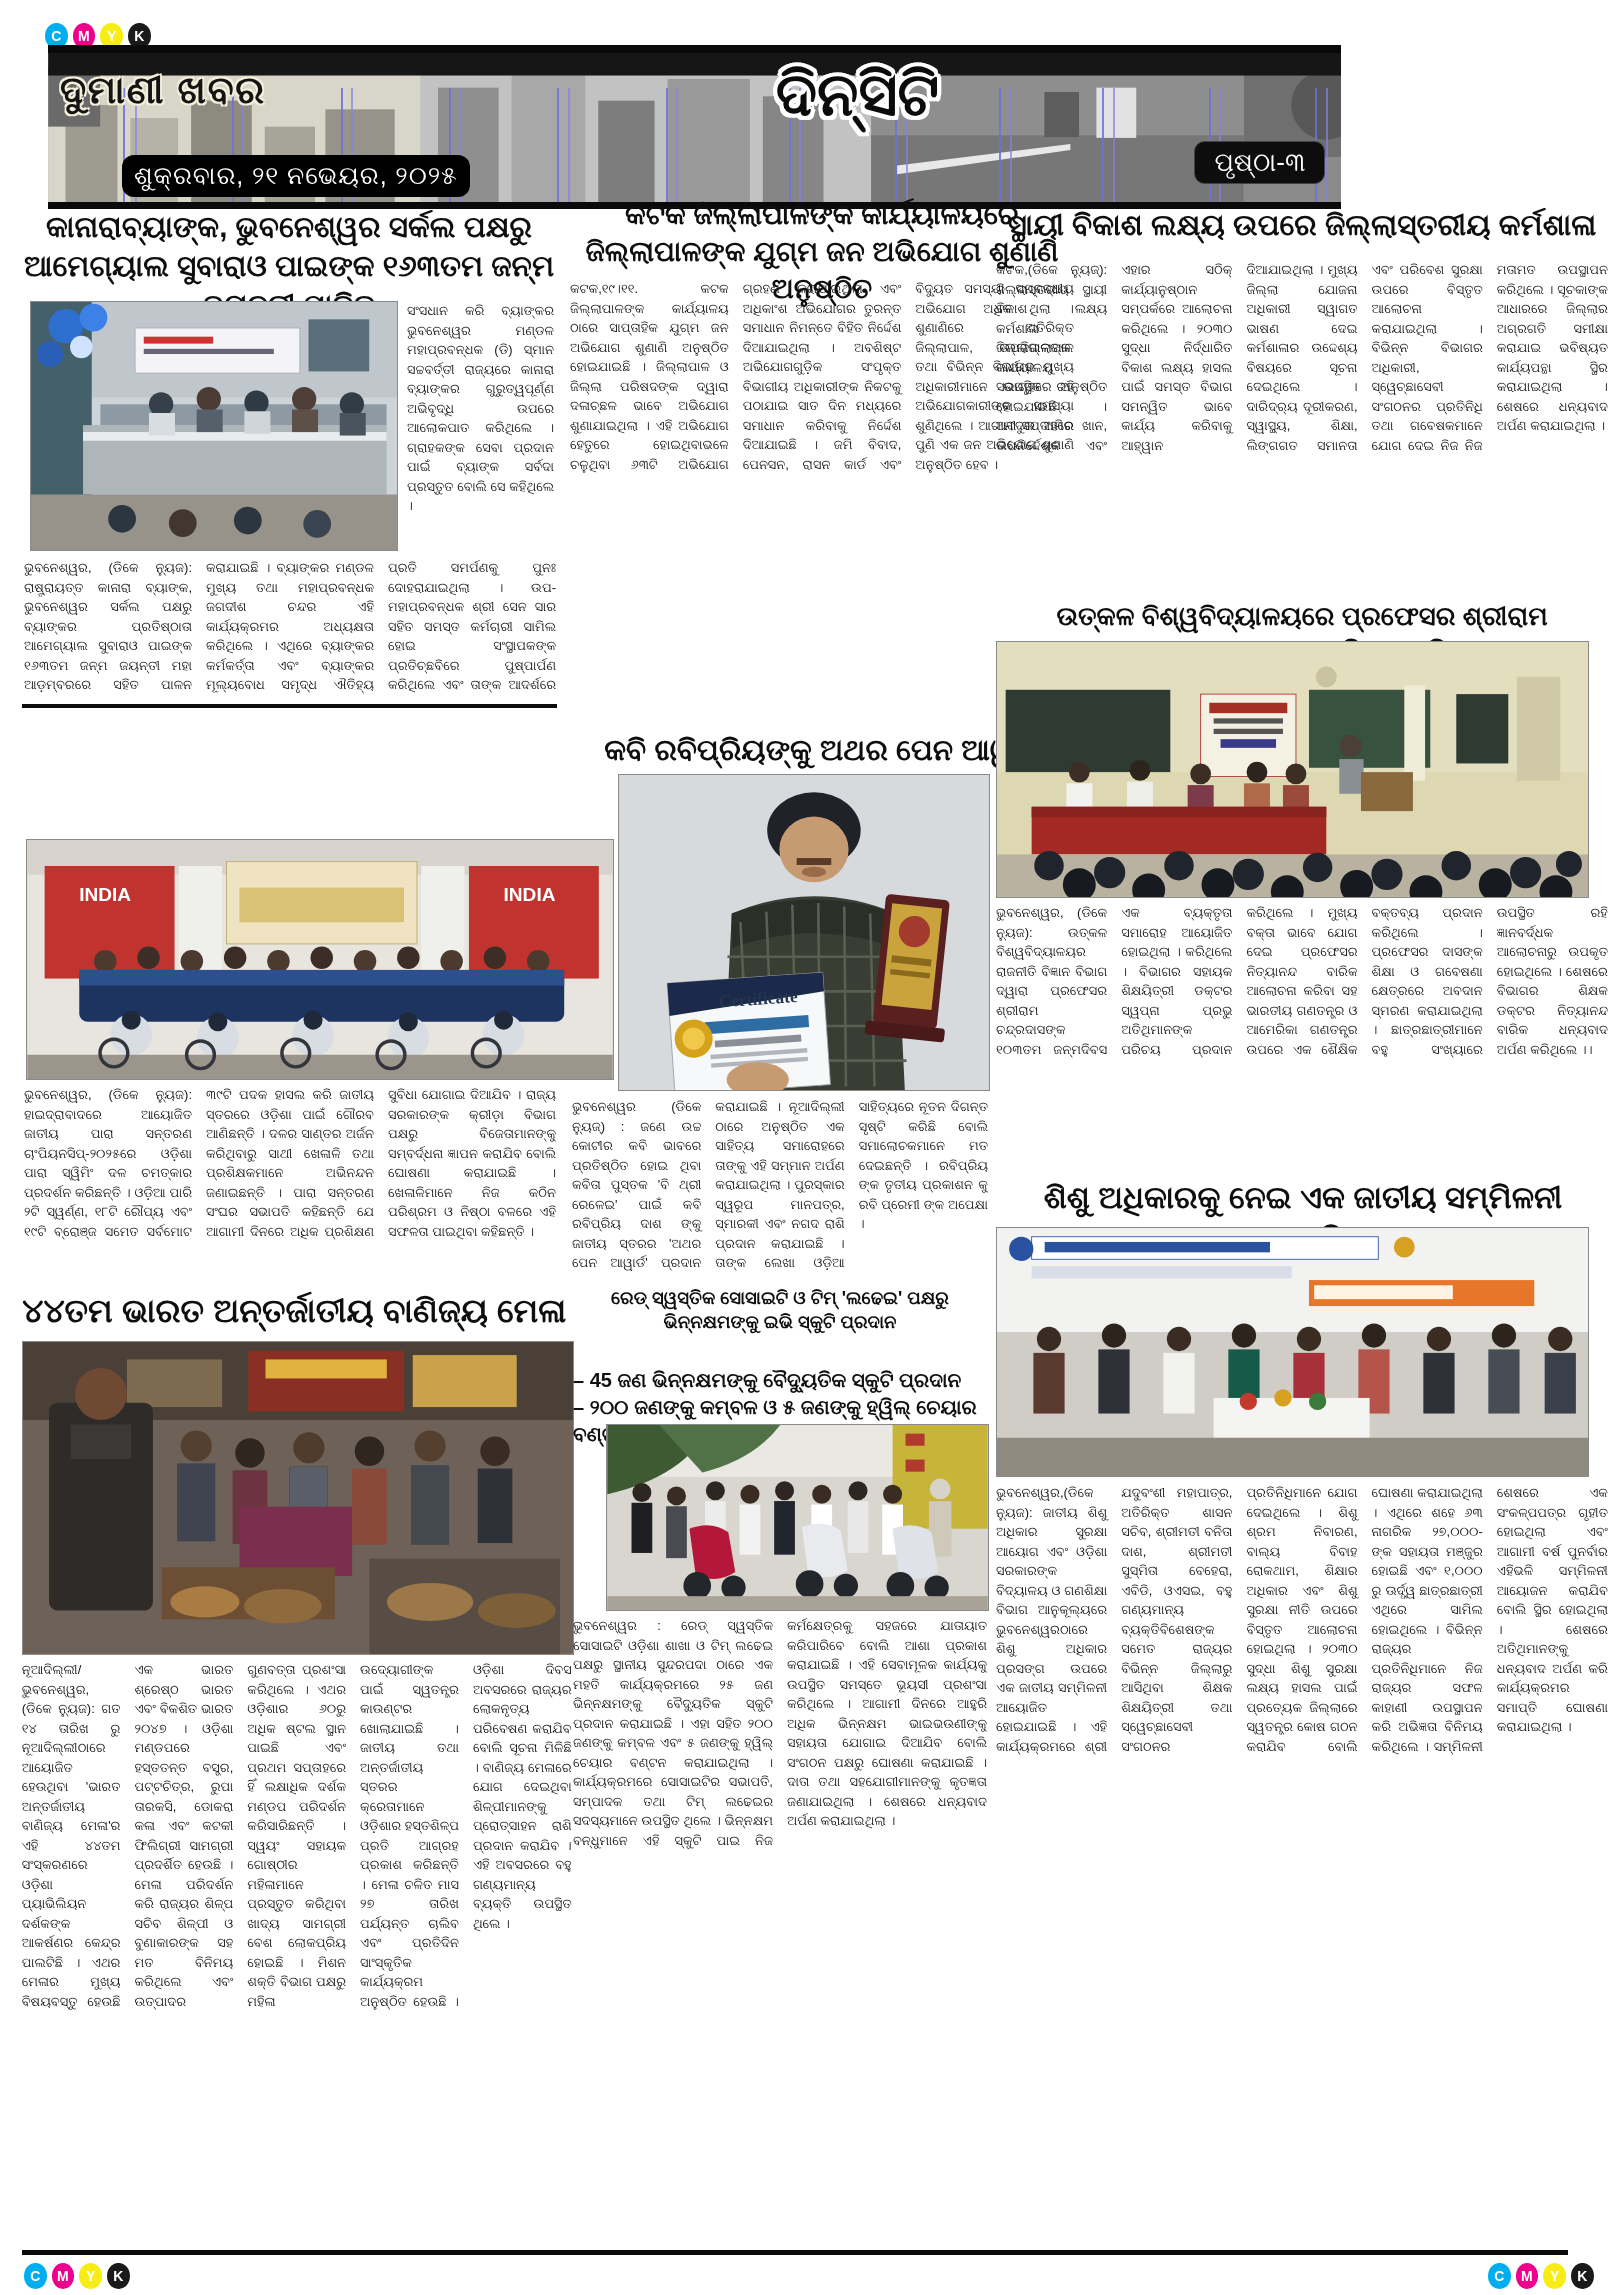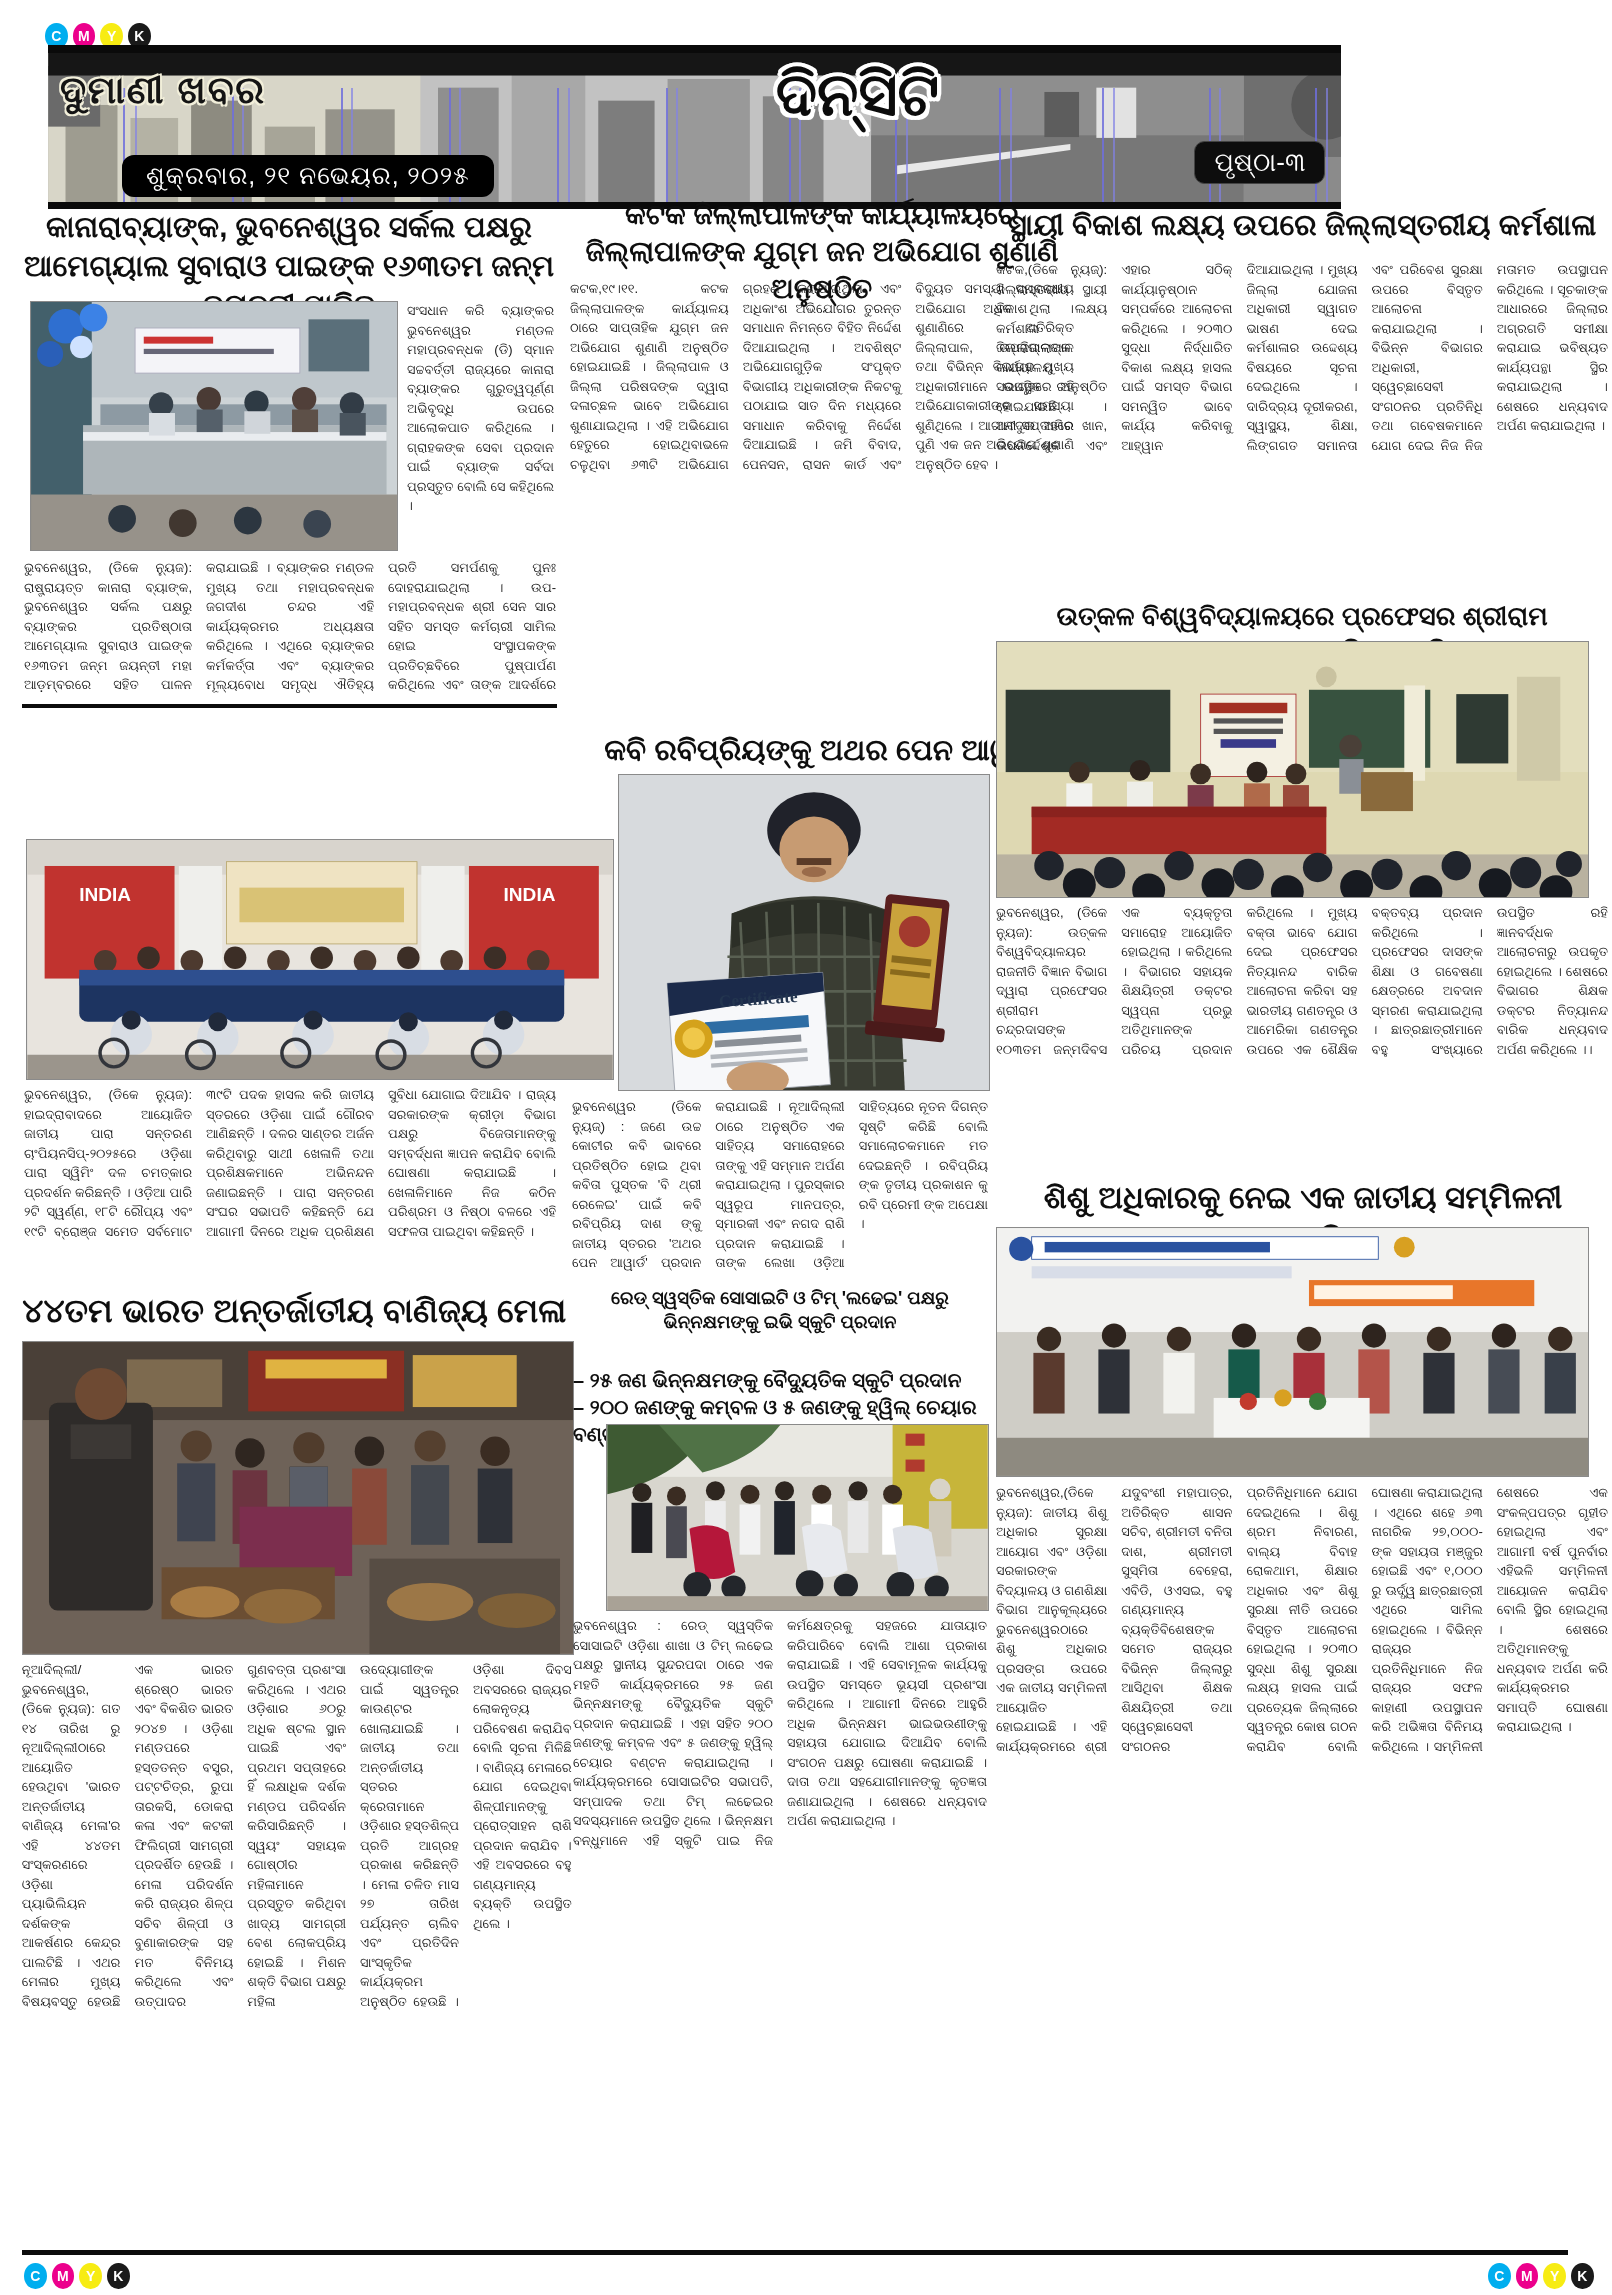--- a/index.html
+++ b/index.html
@@ -12,21 +12,21 @@
   .cmyk .dot{width:22.5px;height:26px;border-radius:50%;display:flex;align-items:center;justify-content:center;
     font-weight:bold;font-size:14px;color:#fff;font-family:"Liberation Sans",sans-serif;}
   
   #masthead{position:absolute;left:48px;top:45px;width:1293px;height:149px;background:#9a9a9a;overflow:hidden;border-top:8.7px solid #0a0a0a;border-bottom:7.8px solid #0a0a0a;}
   #masthead svg{position:absolute;left:0;top:0;}
   .guide{position:absolute;top:35px;width:1.7px;height:182px;background:rgba(110,110,220,0.85);}
   .guide.g2{background:rgba(130,130,230,0.7);}
   #mast-logo{position:absolute;left:12px;top:15.6px;font-size:38px;font-weight:bold;color:#141414;
     text-shadow:-1.7px -1.7px 0 #f2efda,1.7px -1.7px 0 #f2efda,-1.7px 1.7px 0 #f2efda,1.7px 1.7px 0 #f2efda;letter-spacing:1.7px;}
   #mast-date{position:absolute;left:74px;top:102px;background:#000;color:#fff;border-radius:12px;
-    padding:6px 24px;font-size:25px;letter-spacing:0.9px;}
+    padding:6px 12px;font-size:25px;letter-spacing:0.9px;}
   #mast-title{position:absolute;left:606px;top:7px;width:407px;text-align:center;font-size:60px;font-weight:bold;color:#0b0b0b;
     text-shadow:-3.5px -3.5px 0 #fff,3.5px -3.5px 0 #fff,-3.5px 3.5px 0 #fff,3.5px 3.5px 0 #fff,0 -4.3px 0 #fff,0 4.3px 0 #fff,-4.3px 0 0 #fff,4.3px 0 0 #fff;}
   #mast-page{position:absolute;right:15.6px;top:88px;background:#0d0d0d;color:#fff;border-radius:10.4px;
     padding:5.2px 19px;font-size:26px;border:1.7px solid #444;}
   
   .headline{position:absolute;font-weight:bold;color:#0e0e0e;text-align:center;line-height:1.32;}
   .body{position:absolute;font-size:13px;line-height:1.5;text-align:justify;color:#161616;overflow:hidden;
     column-gap:14px;word-break:break-word;}
   .cols2{column-count:2;} .cols3{column-count:3;} .cols5{column-count:5;}
   .sidecol{position:absolute;font-size:13px;line-height:1.5;text-align:justify;color:#161616;overflow:hidden;}
@@ -293,21 +293,21 @@
         <rect x="314" y="226" width="46" height="6" fill="#8a6a1c"></rect>
         <rect x="292" y="288" width="92" height="16" rx="4" fill="#4a1a1a"></rect>
       </g>
       <ellipse cx="160" cy="352" rx="36" ry="20" fill="#c79b72"></ellipse>
     </svg>
   </div>
   <div class="body cols3" style="left:572px;top:1097px;width:416px;height:182px;">ଭୁବନେଶ୍ୱର (ଡିକେ ନ୍ୟୁଜ୍) : ଜଣେ ଉଚ୍ଚ କୋଟୀର କବି ଭାବରେ ପ୍ରତିଷ୍ଠିତ ହୋଇ ଥିବା କବିତା ପୁସ୍ତକ 'ବି ଥ୍ରୀ ରେଳେଇ' ପାଇଁ କବି ରବିପ୍ରିୟ ଦାଶ ଙ୍କୁ ଜାତୀୟ ସ୍ତରର 'ଅଥର ପେନ ଆୱାର୍ଡ' ପ୍ରଦାନ କରାଯାଇଛି । ନୂଆଦିଲ୍ଲୀ ଠାରେ ଅନୁଷ୍ଠିତ ଏକ ସାହିତ୍ୟ ସମାରୋହରେ ତାଙ୍କୁ ଏହି ସମ୍ମାନ ଅର୍ପଣ କରାଯାଇଥିଲା । ପୁରସ୍କାର ସ୍ୱରୂପ ମାନପତ୍ର, ସ୍ମାରକୀ ଏବଂ ନଗଦ ରାଶି ପ୍ରଦାନ କରାଯାଇଛି । ତାଙ୍କ ଲେଖା ଓଡ଼ିଆ ସାହିତ୍ୟରେ ନୂତନ ଦିଗନ୍ତ ସୃଷ୍ଟି କରିଛି ବୋଲି ସମାଲୋଚକମାନେ ମତ ଦେଇଛନ୍ତି । ରବିପ୍ରିୟ ଙ୍କ ତୃତୀୟ ପ୍ରକାଶନ କୁ ରବି ପ୍ରେମୀ ଙ୍କ ଅପେକ୍ଷା ।</div>
 
   <div class="headline" style="left:572px;top:1287px;width:416px;font-size:18px;">ରେଡ୍ ସ୍ୱସ୍ତିକ ସୋସାଇଟି ଓ ଟିମ୍ 'ଲଢେଇ' ପକ୍ଷରୁ ଭିନ୍ନକ୍ଷମଙ୍କୁ ଇଭି ସ୍କୁଟି ପ୍ରଦାନ</div>
   <div class="bullets" style="left:573px;top:1367px;width:414px;">
-    <div>– ୨୫ ଜଣ ଭିନ୍ନକ୍ଷମଙ୍କୁ ବୈଦ୍ୟୁତିକ ସ୍କୁଟି ପ୍ରଦାନ</div>
+    <div>– 45 ଜଣ ଭିନ୍ନକ୍ଷମଙ୍କୁ ବୈଦ୍ୟୁତିକ ସ୍କୁଟି ପ୍ରଦାନ</div>
     <div>– ୨୦୦ ଜଣଙ୍କୁ କମ୍ବଳ ଓ ୫ ଜଣଙ୍କୁ ହ୍ୱିଲ୍ ଚେୟାର ବଣ୍ଟନ</div>
   </div>
 
   <div class="photo" style="left:606px;top:1424px;width:381px;height:185px;">
     <svg width="381" height="185" viewBox="0 0 440 214">
       <rect width="440" height="214" fill="#d8d6ce"></rect>
       <rect x="0" y="0" width="440" height="60" fill="#e9e8e2"></rect>
       <path d="M0 0 L120 0 Q90 60 0 80 Z" fill="#3e5a33"></path>
       <path d="M60 0 L200 0 Q170 40 110 55 Z" fill="#507246"></path>
       <rect x="330" y="0" width="110" height="120" fill="#c7b53a"></rect>

